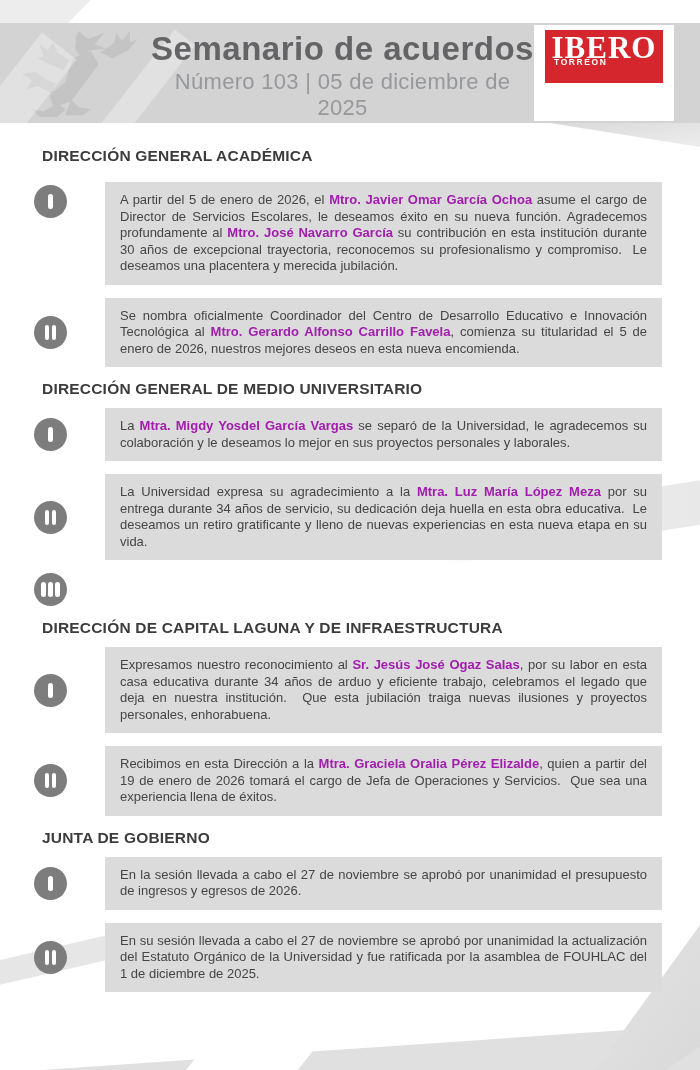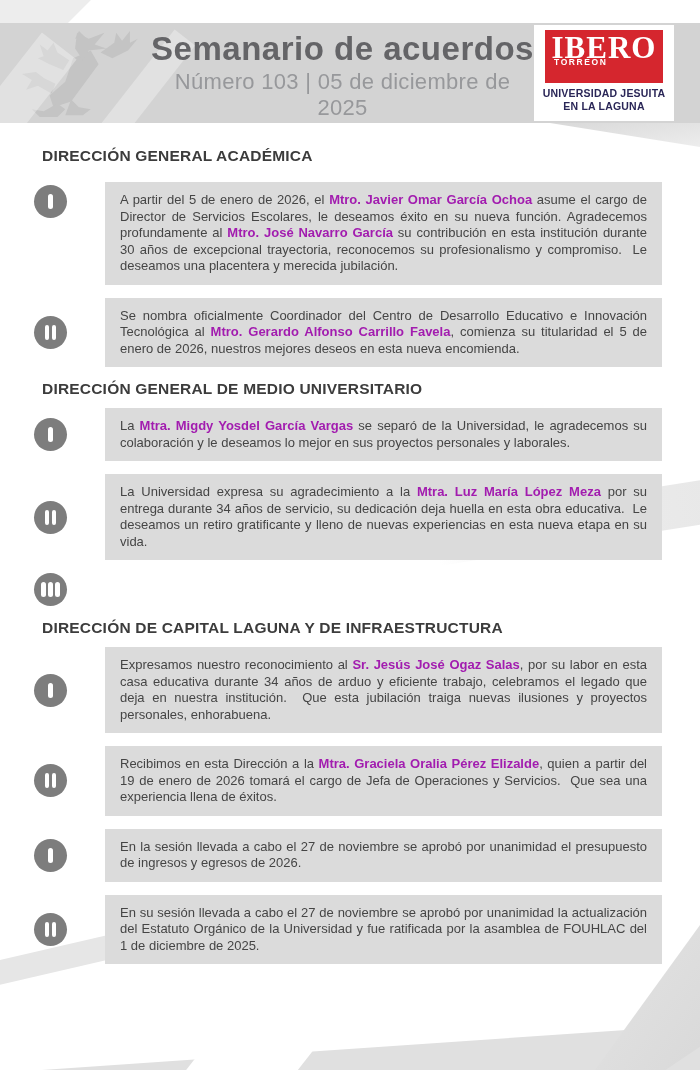--- a/index.html
+++ b/index.html
@@ -83,24 +83,20 @@
   <div class="masthead">
     <div class="title">Semanario de acuerdos</div>
     <div class="issue">Número 103 | 05 de diciembre de 2025</div>
   </div>
 
   <div class="logo-card">
     <div class="logo-red">
       <div class="logo-brand">IBERO</div>
       <div class="logo-campus">TORREÓN</div>
     </div>
-    <div class="logo-sub">
-      <div>UNIVERSIDAD JESUITA</div>
-      <div>EN LA LAGUNA</div>
-    </div>
   </div>
 </header>
 <div class="deco deco-band-tail"></div>
 
 <main>
 
   <section class="sec">
     <h2 class="sec-title">DIRECCIÓN GENERAL ACADÉMICA</h2>
     <div class="item align-top">
       <div class="circle">
@@ -152,20 +148,21 @@
     <div class="item">
       <div class="circle">
           <span class="bar"></span>
           <span class="bar"></span>
         </div>
       <p class="box"><span>Recibimos en esta Dirección a la </span><b>Mtra. Graciela Oralia Pérez Elizalde</b><span>, quien a partir del 19 de enero de 2026 tomará el cargo de Jefa de Operaciones y Servicios.&nbsp; Que sea una experiencia llena de éxitos.</span></p>
     </div>
   </section>
 
   <section class="sec">
+    <h2 class="sec-title">JUNTA DE GOBIERNO</h2>
     <div class="item">
       <div class="circle">
           <span class="bar"></span>
         </div>
       <p class="box"><span>En la sesión llevada a cabo el 27 de noviembre se aprobó por unanimidad el presupuesto de ingresos y egresos de 2026.</span></p>
     </div>
     <div class="item">
       <div class="circle">
           <span class="bar"></span>
           <span class="bar"></span>

